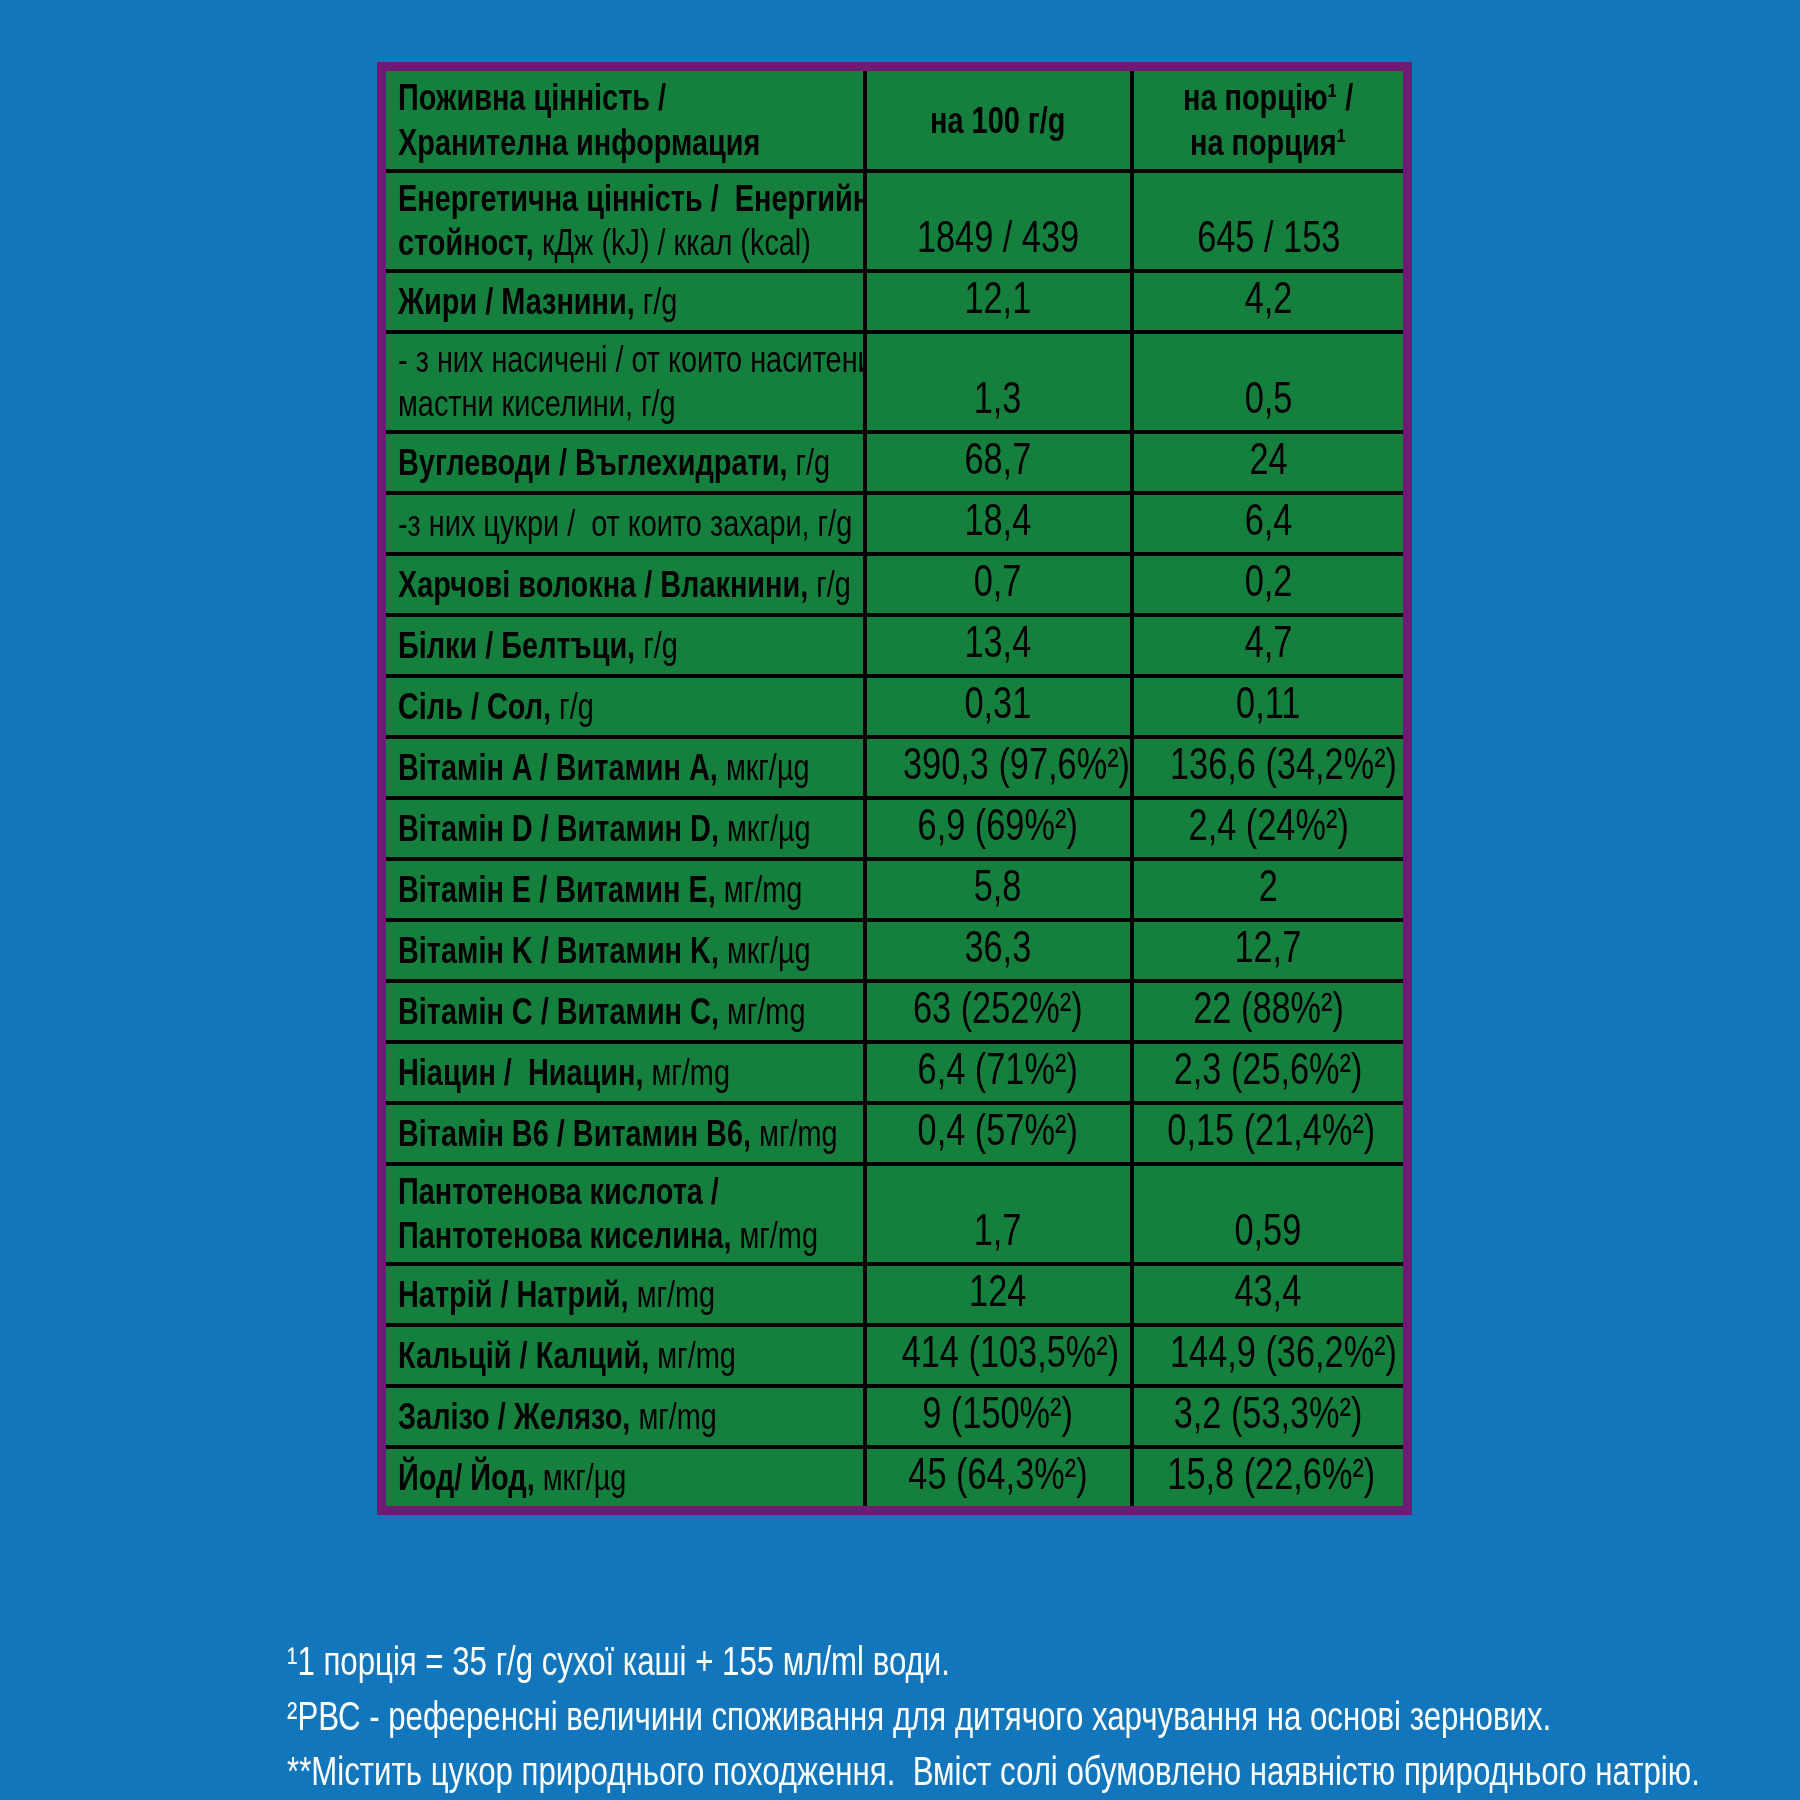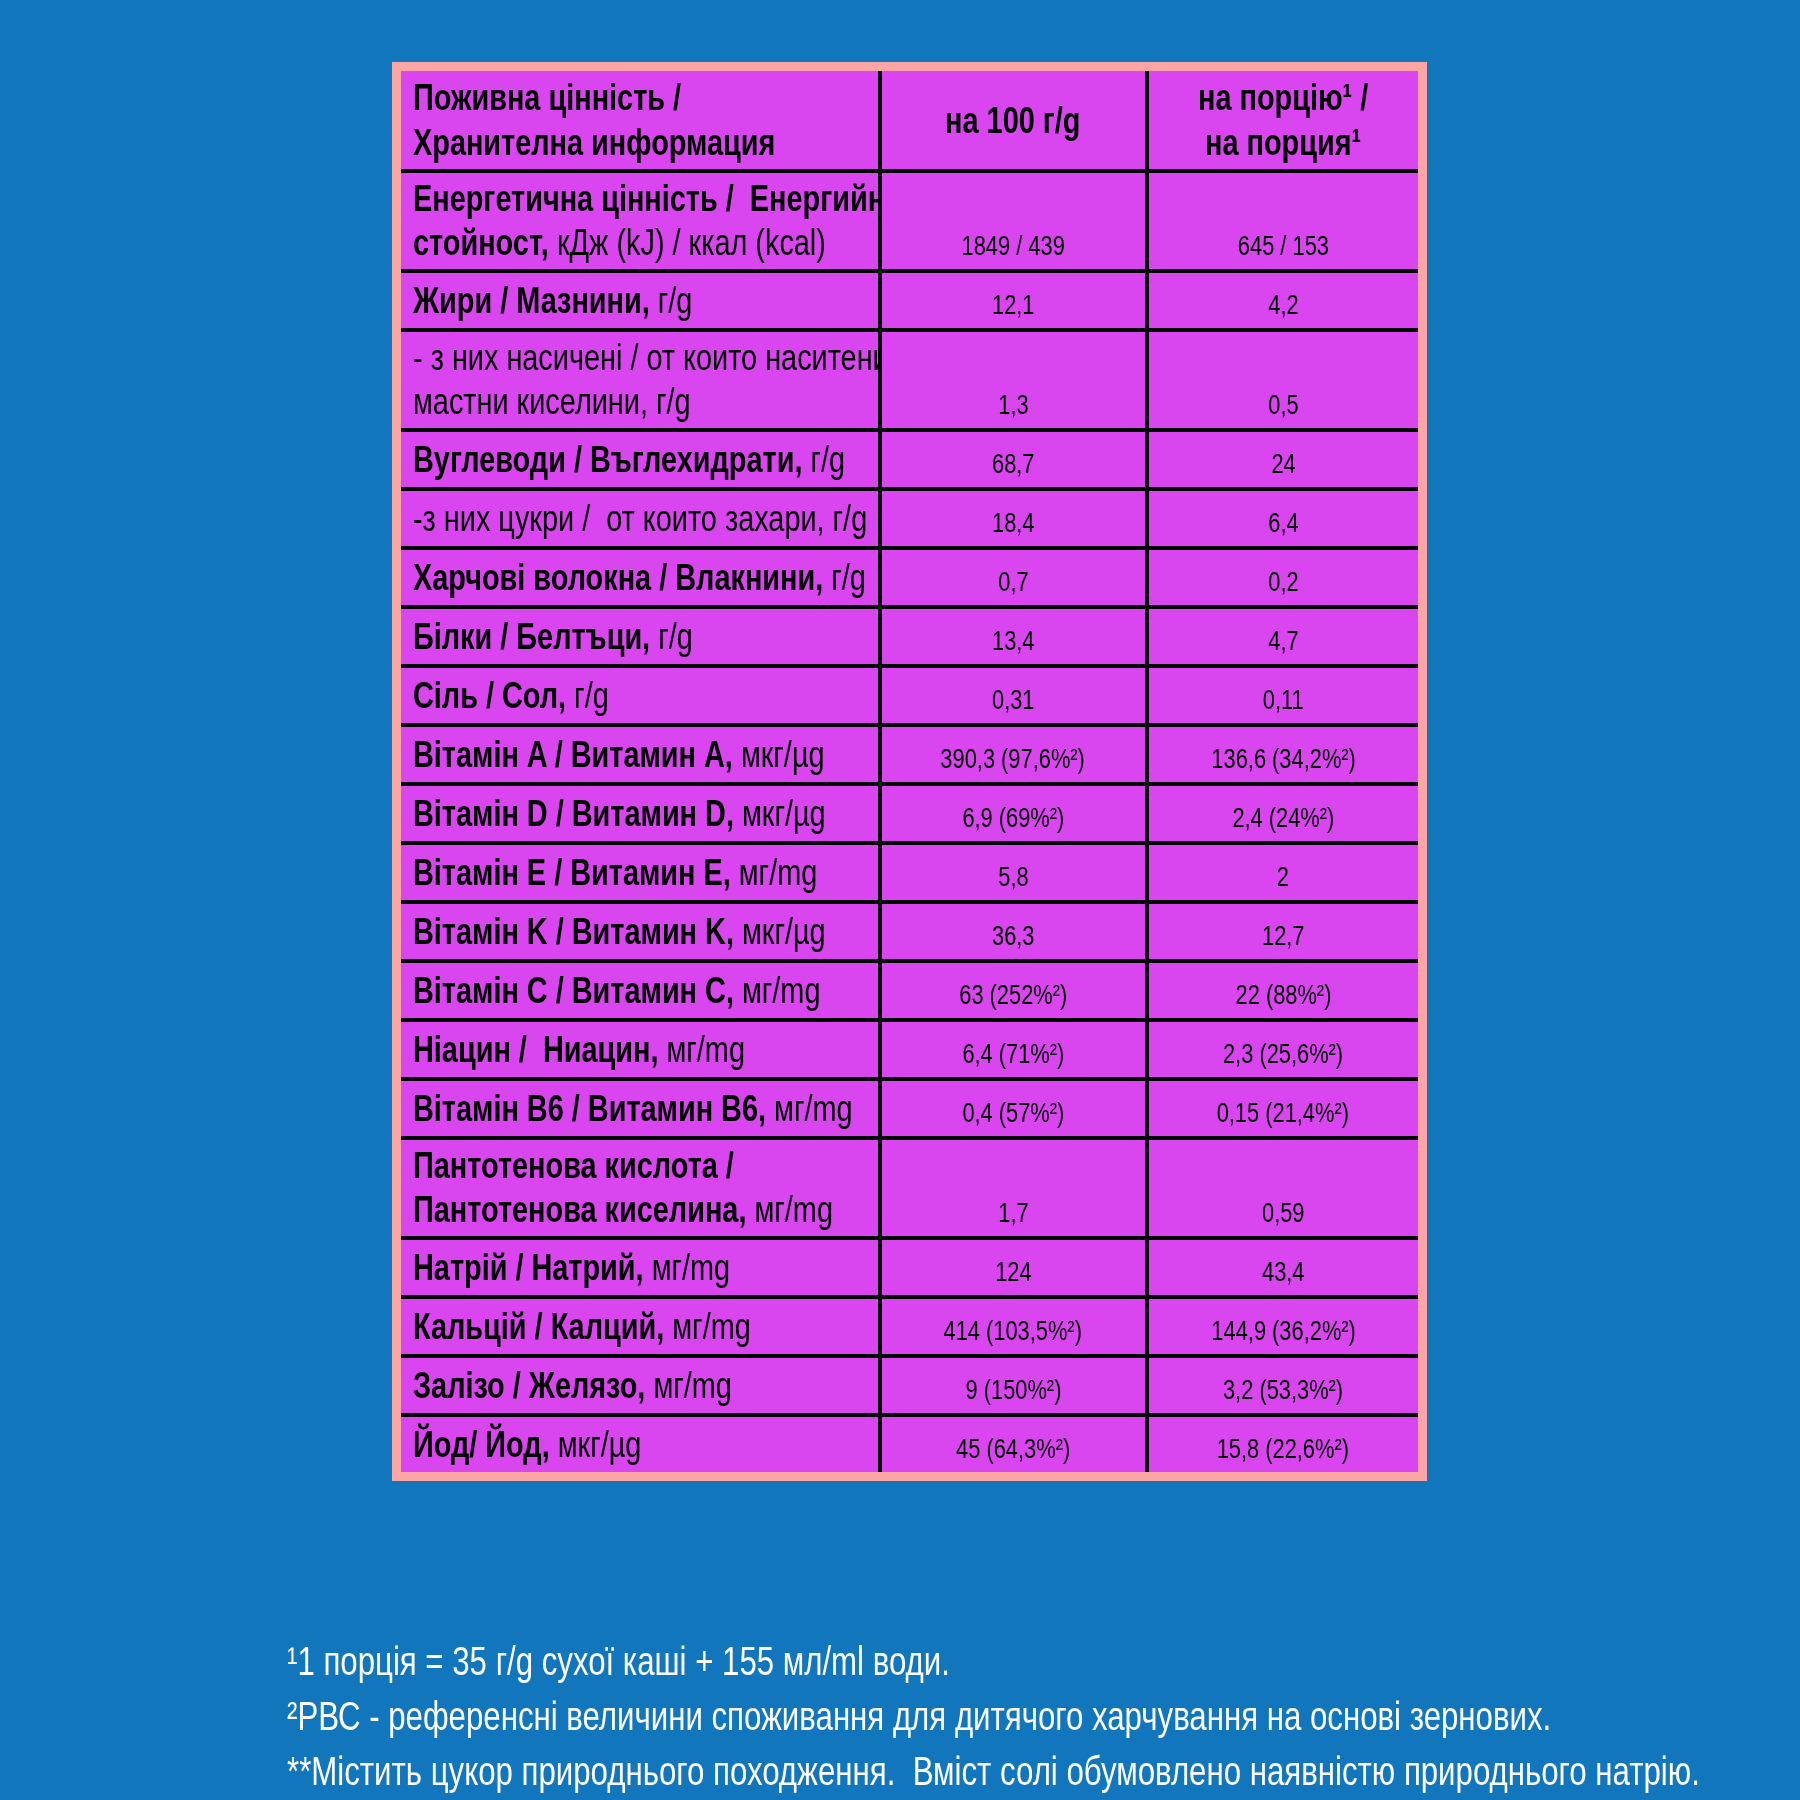--- a/index.html
+++ b/index.html
@@ -1,25 +1,25 @@
 <!DOCTYPE html>
 <html><head>
 <meta charset="utf-8">
 <style>
   html,body{margin:0;padding:0;background:#1276bd;}
   .stage{position:relative;width:1800px;height:1800px;background:#1276bd;overflow:hidden;
          font-family:"Liberation Sans","DejaVu Sans",sans-serif;color:#000;}
-  table.nut{position:absolute;left:392px;top:62px;width:1026px;background:#d946ef;
-            border:9px solid #fca5a5;border-collapse:collapse;table-layout:fixed;}
+  table.nut{position:absolute;left:377px;top:62px;width:1026px;background:#15803d;
+            border:9px solid #701a75;border-collapse:collapse;table-layout:fixed;}
   table.nut td{border:4px solid #000;overflow:hidden;}
   tr.head td{height:88px;vertical-align:middle;}
   tr.single td{height:47px;}
   tr.tall td{height:84px;}
   td.lbl{vertical-align:middle;padding:4px 4px 4px 12px;}
-  td.val{vertical-align:bottom;text-align:center;padding:0 4px 7px 4px;font-size:28px;}
+  td.val{vertical-align:bottom;text-align:center;padding:0 4px 7px 4px;font-size:44px;}
   .cx{display:inline-block;transform:scaleX(0.78);transform-origin:0 50%;white-space:pre;}
   .cxc{transform-origin:50% 50%;}
   .line{font-size:37px;line-height:44px;}
   .line b{font-weight:bold;}
   .line .u{font-weight:normal;}
   .lwrap{display:flex;flex-direction:column;justify-content:space-between;}
   tr.tall .lwrap{min-height:76px;}
   .hc{text-align:center;}
   .hl{font-size:37px;line-height:45px;font-weight:bold;}
   .footnotes{position:absolute;left:287px;top:1634px;color:#ffffff;}

